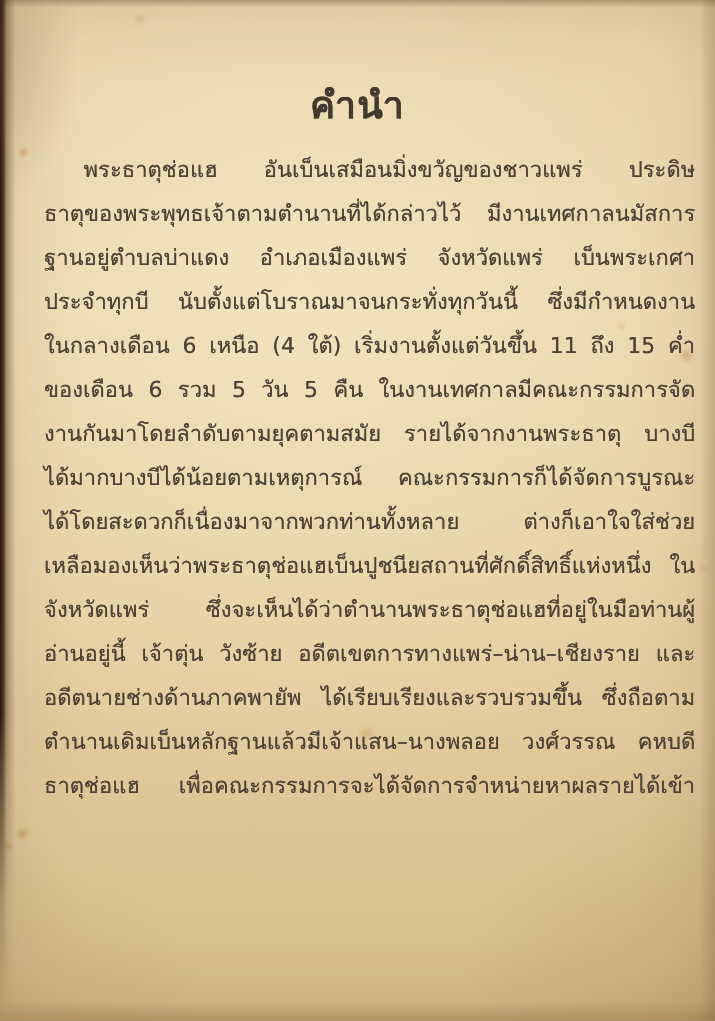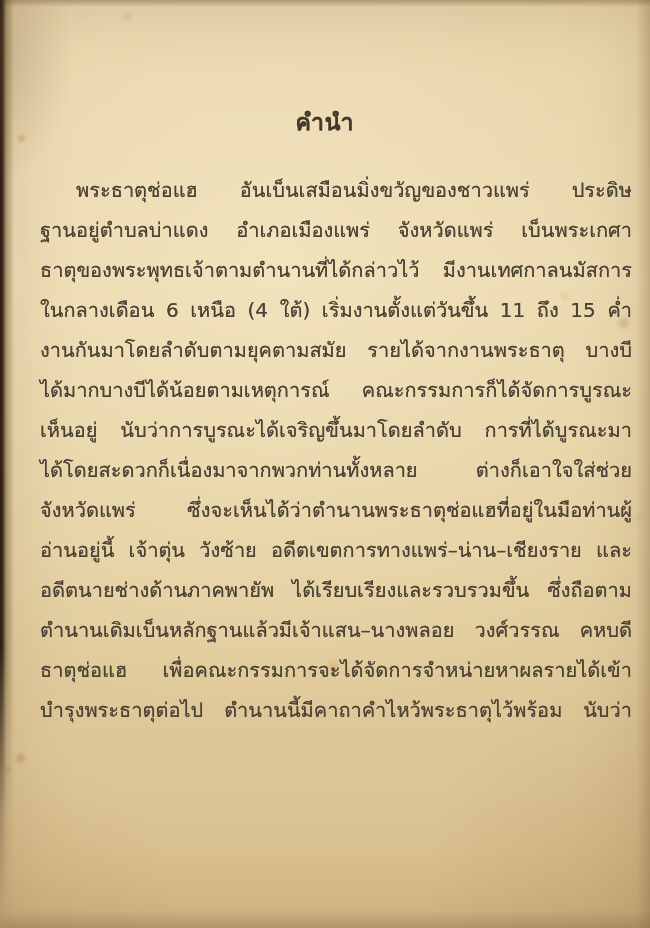--- a/index.html
+++ b/index.html
@@ -53,24 +53,24 @@
   .fx2 { left: 616px; top: 316px; width: 16px; height: 14px; background: radial-gradient(circle, rgba(180,120,50,0.40), rgba(180,120,50,0) 70%); }
   .fx3 { left: 324px; top: 660px; width: 18px; height: 14px; background: radial-gradient(circle, rgba(196,130,55,0.35), rgba(196,130,55,0) 70%); }
   .fx4 { left: 14px;  top: 752px; width: 13px; height: 12px; background: radial-gradient(circle, rgba(170,100,40,0.45), rgba(170,100,40,0) 70%); }
   .fx5 { left: 4px;   top: 766px; width: 8px;  height: 8px;  background: radial-gradient(circle, rgba(170,100,40,0.40), rgba(170,100,40,0) 70%); }
   .fx6 { left: 560px; top: 292px; width: 10px; height: 9px;  background: radial-gradient(circle, rgba(186,120,50,0.22), rgba(186,120,50,0) 70%); }
   .fx7 { left: 120px; top: 12px;  width: 14px; height: 10px; background: radial-gradient(circle, rgba(160,110,55,0.20), rgba(160,110,55,0) 70%); }
   .fx8 { left: 634px; top: 512px; width: 10px; height: 10px; background: radial-gradient(circle, rgba(170,110,50,0.20), rgba(170,110,50,0) 70%); }
 
   .title {
     margin: 0;
-    padding-top: 104px;
+    padding-top: 68px;
     height: 50px;
     text-align: center;
-    font-size: 23px;
+    font-size: 34px;
     font-weight: 700;
     letter-spacing: 1px;
     color: #423a2f;
     text-shadow: 0 0 0.6px rgba(62,52,40,0.85);
   }
 
   .body-text {
     position: relative;
     margin-top: 16px;
     padding: 0 18px 0 40px;
@@ -103,28 +103,29 @@
   <div class="foxing fx4"></div>
   <div class="foxing fx5"></div>
   <div class="foxing fx6"></div>
   <div class="foxing fx7"></div>
   <div class="foxing fx8"></div>
 
   <h1 class="title">คำนำ</h1>
 
   <div class="body-text">
     <div class="line indent">พระธาตุช่อแฮ อันเบ็นเสมือนมิ่งขวัญของชาวแพร่ ประดิษ</div>
+    <div class="line">ธาตุของพระพุทธเจ้าตามตำนานที่ได้กล่าวไว้ มีงานเทศกาลนมัสการ</div>
     <div class="line">ฐานอยู่ตำบลบ่าแดง อำเภอเมืองแพร่ จังหวัดแพร่ เบ็นพระเกศา</div>
-    <div class="line">ธาตุของพระพุทธเจ้าตามตำนานที่ได้กล่าวไว้ มีงานเทศกาลนมัสการ</div>
+    <div class="line">ประจำทุกบี นับตั้งแต่โบราณมาจนกระทั่งทุกวันนี้ ซึ่งมีกำหนดงาน</div>
     <div class="line">ในกลางเดือน 6 เหนือ (4 ใต้) เริ่มงานตั้งแต่วันขึ้น 11 ถึง 15 ค่ำ</div>
+    <div class="line">ของเดือน 6 รวม 5 วัน 5 คืน ในงานเทศกาลมีคณะกรรมการจัด</div>
     <div class="line">งานกันมาโดยลำดับตามยุคตามสมัย รายได้จากงานพระธาตุ บางบี</div>
     <div class="line">ได้มากบางบีได้น้อยตามเหตุการณ์ คณะกรรมการก็ได้จัดการบูรณะ</div>
-    <div class="line">เห็นอยู่ นับว่าการบูรณะได้เจริญขึ้นมาโดยลำดับ การที่ได้บูรณะมา</div>
     <div class="line">ได้โดยสะดวกก็เนื่องมาจากพวกท่านทั้งหลาย ต่างก็เอาใจใส่ช่วย</div>
+    <div class="line">เหลือมองเห็นว่าพระธาตุช่อแฮเบ็นปูชนียสถานที่ศักดิ์สิทธิ์แห่งหนึ่ง ใน</div>
     <div class="line">จังหวัดแพร่ ซึ่งจะเห็นได้ว่าตำนานพระธาตุช่อแฮที่อยู่ในมือท่านผู้</div>
     <div class="line">อ่านอยู่นี้ เจ้าตุ่น วังซ้าย อดีตเขตการทางแพร่–น่าน–เชียงราย และ</div>
     <div class="line">อดีตนายช่างด้านภาคพายัพ ได้เรียบเรียงและรวบรวมขึ้น ซึ่งถือตาม</div>
     <div class="line">ตำนานเดิมเบ็นหลักฐานแล้วมีเจ้าแสน–นางพลอย วงศ์วรรณ คหบดี</div>
     <div class="line">ธาตุช่อแฮ เพื่อคณะกรรมการจะได้จัดการจำหน่ายหาผลรายได้เข้า</div>
-    <div class="line">บำรุงพระธาตุต่อไป ตำนานนี้มีคาถาคำไหว้พระธาตุไว้พร้อม นับว่า</div>
   </div>
 
 </div>
 
 </body></html>

